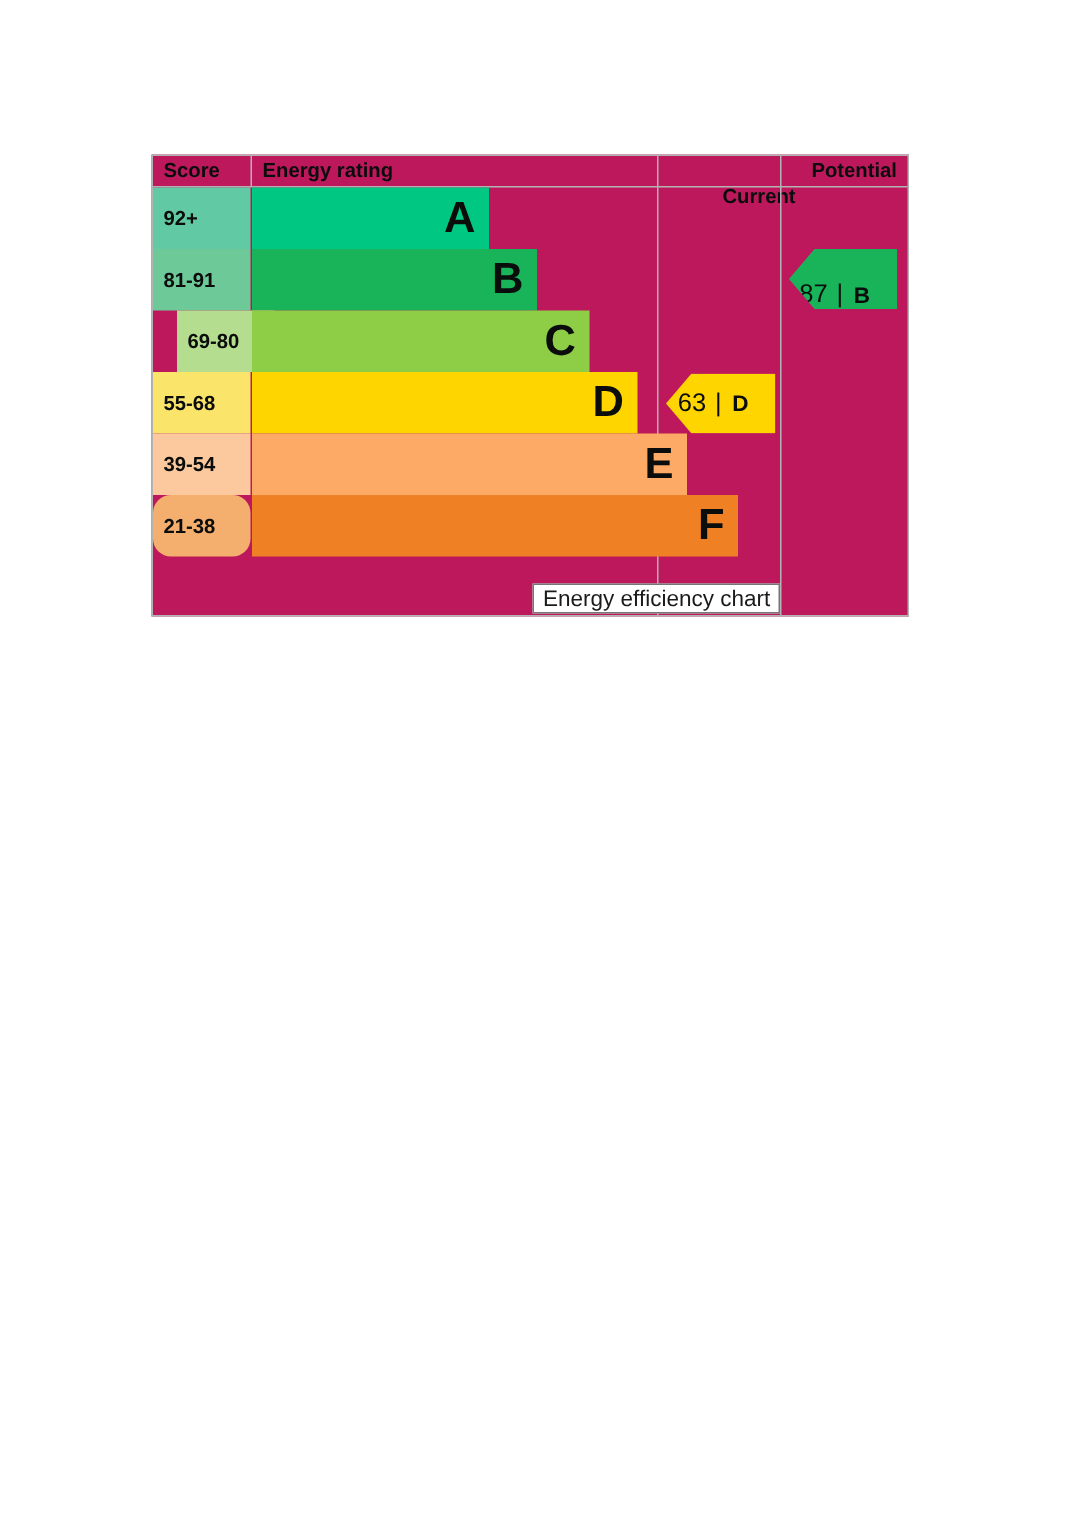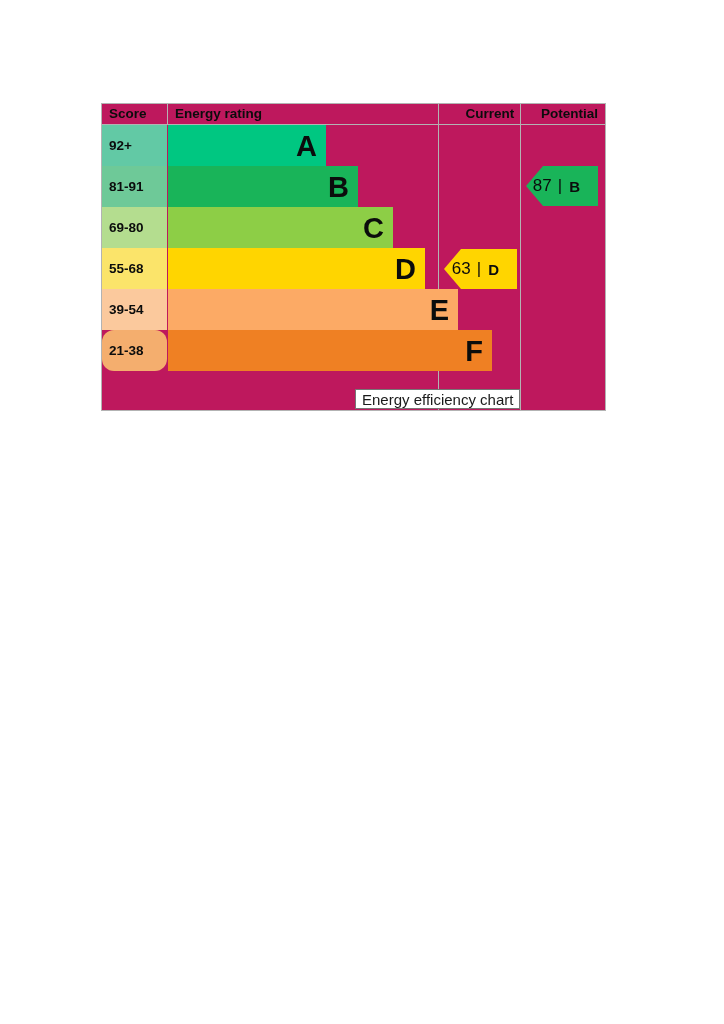--- a/index.html
+++ b/index.html
@@ -42,21 +42,21 @@
     top: 0;
     height: 20px;
     line-height: 20px;
     font-size: 13.5px;
     font-weight: bold;
     color: #0b0c0c;
     white-space: nowrap;
   }
   .hdr-score     { left: 7px;  }
   .hdr-rating    { left: 73px; }
-  .hdr-current   { left: 348px; width: 80px; text-align: center; }
+  .hdr-current   { left: 364px; width: 80px; text-align: center; margin-top: 17px; }
   .hdr-potential { left: 425px; width: 85px; text-align: center; }
 
   
   .col-sep {
     position: absolute;
     top: 0;
     width: 1px;
     background: #b3b3b3;
     height: 306px;
   }
@@ -180,21 +180,21 @@
   </div>
 
   <div class="band" style="top:62px">
     <div class="band-score" style="background: rgb(110, 201, 152);">81-91</div>
     <div class="band-bar" style="width: 190px; background: rgb(25, 180, 89);">
       <span class="band-letter">B</span>
     </div>
   </div>
 
   <div class="band" style="top:103px">
-    <div class="band-score" style="background: rgb(180, 221, 143);">69-80</div>
+    <div class="band-score" style="background: rgb(180, 221, 143); margin-left: 16px;">69-80</div>
     <div class="band-bar" style="width: 225px; background: rgb(141, 206, 70);">
       <span class="band-letter">C</span>
     </div>
   </div>
 
   <div class="band" style="top:144px">
     <div class="band-score" style="background: rgb(251, 228, 106);">55-68</div>
     <div class="band-bar" style="width: 257px; background: rgb(255, 213, 0);">
       <span class="band-letter">D</span>
     </div>
@@ -214,21 +214,21 @@
     </div>
   </div>
 
 
   <div class="rating-arrow" id="arrow-current" style="background: rgb(255, 213, 0);">
     <span class="ra-score">63</span>
     <span class="ra-sep">|</span>
     <span class="ra-letter">D</span>
   </div>
 
-  <div class="rating-arrow" id="arrow-potential" style="background: rgb(25, 180, 89);">
+  <div class="rating-arrow" id="arrow-potential" style="background: rgb(25, 180, 89); align-items: flex-end;">
     <span class="ra-score">87</span>
     <span class="ra-sep">|</span>
     <span class="ra-letter">B</span>
   </div>
 
 </div>
 
 <div id="tooltip">Energy efficiency chart</div>
 
 </body></html>

